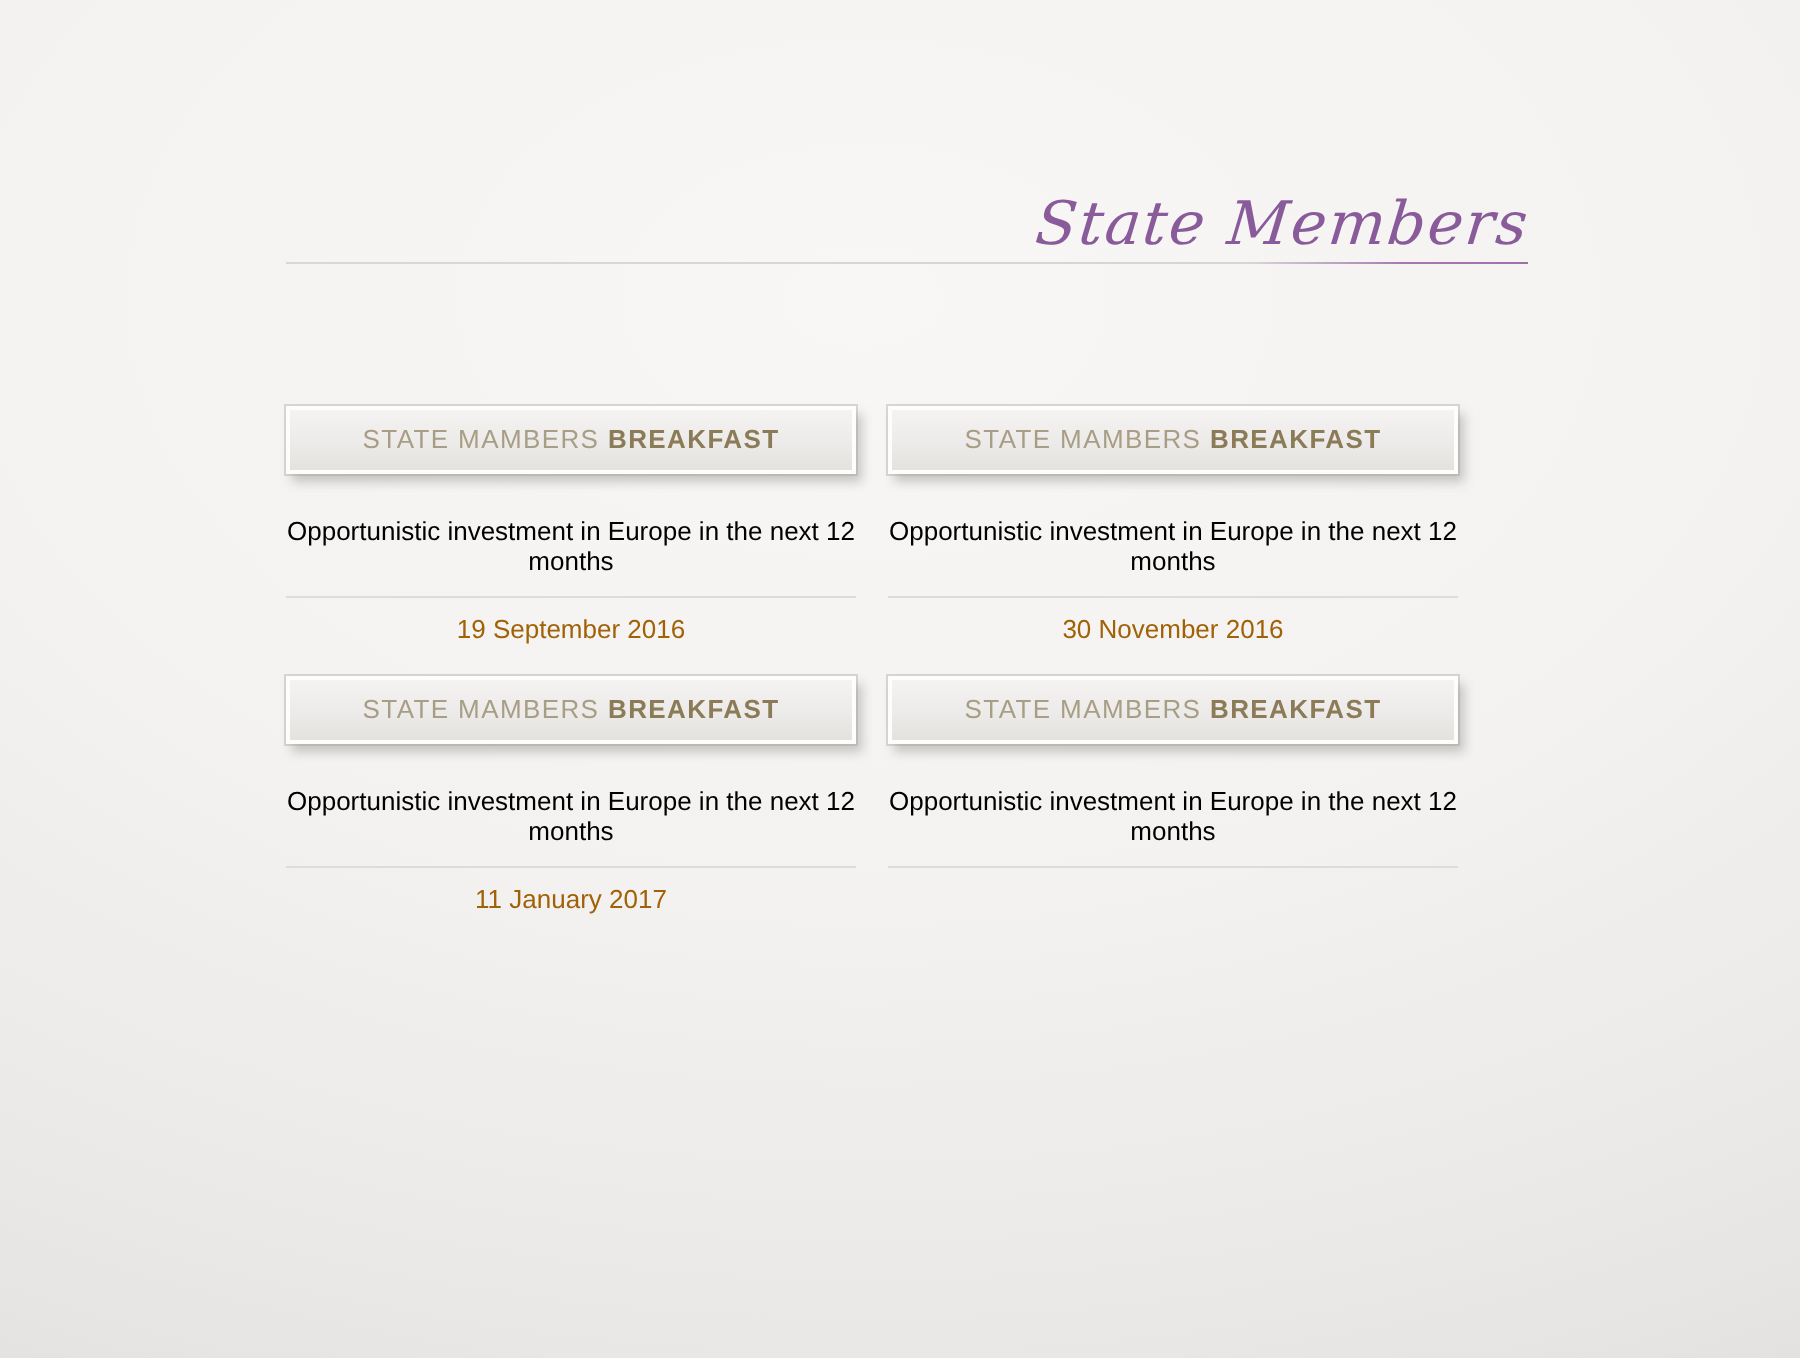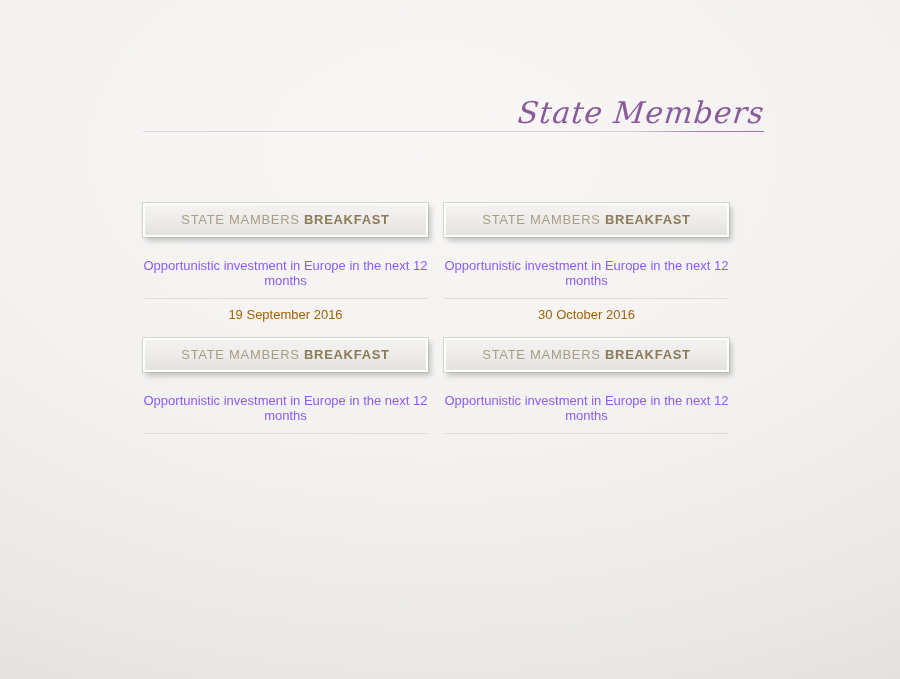--- a/index.html
+++ b/index.html
@@ -92,21 +92,21 @@
   .event-button .label-bold {
     font-weight: bold;
     color: #8b7b57;
   }
 
   .event-link {
     display: block;
     margin-top: 21px;
     font-size: 13px;
     line-height: 15px;
-    color: #8b5cf6;
+    color: #000000;
     text-decoration: none;
     cursor: pointer;
   }
 
   .event-separator {
     margin-top: 10px;
     height: 1px;
     background: #dedcda;
   }
 
@@ -136,29 +136,30 @@
       <div class="event-separator"></div>
       <div class="event-date">19 September 2016</div>
     </div>
 
     <div class="event-card">
       <button class="event-button">
         <span>STATE MAMBERS </span><span class="label-bold">BREAKFAST</span>
       </button>
       <a class="event-link">Opportunistic investment in Europe in the next 12 months</a>
       <div class="event-separator"></div>
-      <div class="event-date">30 October 2016</div>
+      <div class="event-date">30 November 2016</div>
     </div>
 
     <div class="event-card">
       <button class="event-button">
         <span>STATE MAMBERS </span><span class="label-bold">BREAKFAST</span>
       </button>
       <a class="event-link">Opportunistic investment in Europe in the next 12 months</a>
       <div class="event-separator"></div>
+      <div class="event-date">11 January 2017</div>
     </div>
 
     <div class="event-card">
       <button class="event-button">
         <span>STATE MAMBERS </span><span class="label-bold">BREAKFAST</span>
       </button>
       <a class="event-link">Opportunistic investment in Europe in the next 12 months</a>
       <div class="event-separator"></div>
     </div>
 

